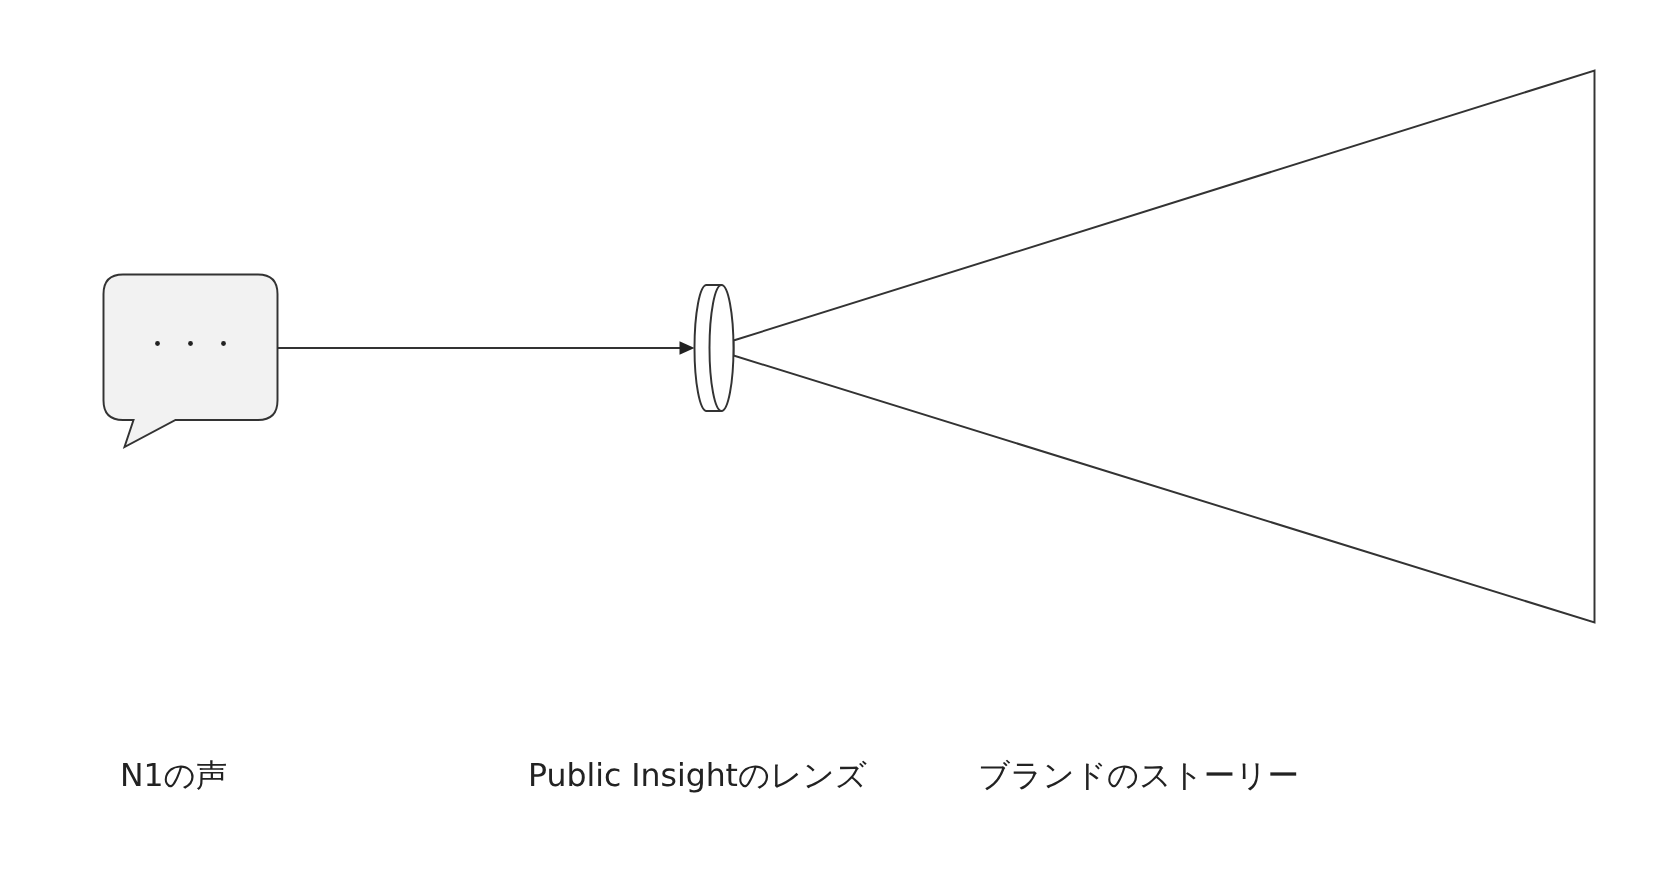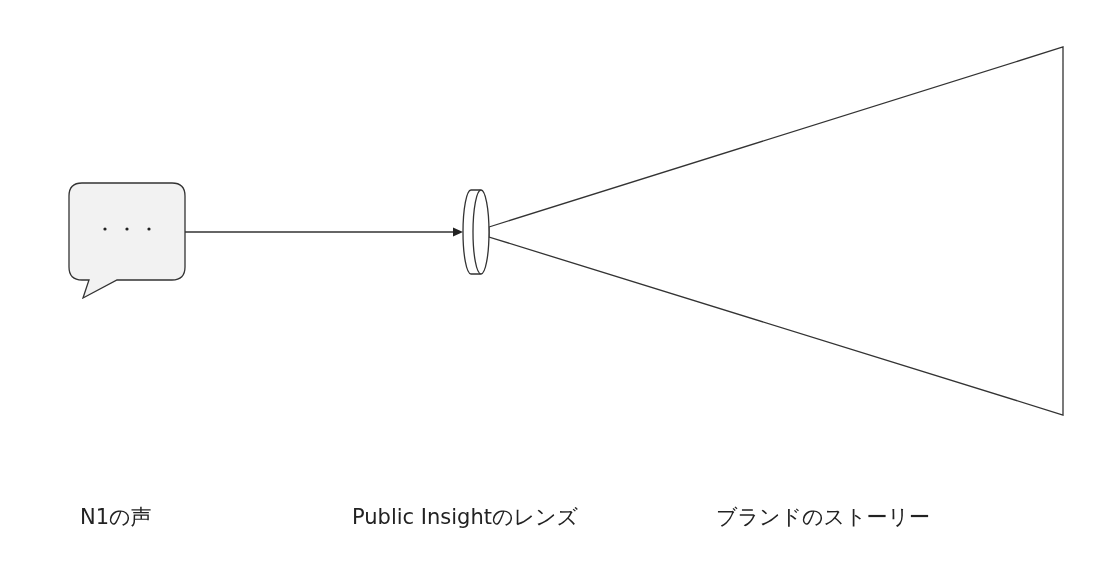--- a/index.html
+++ b/index.html
@@ -35,13 +35,13 @@
   <polygon points="489,227 1063,47 1063,415 489,237" fill="#ffffff" stroke="#333333" stroke-width="1.3"></polygon>
 
   <g>
     <path d="M471,190 H480 A8,42 0 0 1 480,274 H471 A8,42 0 0 1 471,190 Z" fill="#ffffff" stroke="#333333" stroke-width="1.3"></path>
     <ellipse cx="481" cy="232" rx="8" ry="42" fill="#ffffff" stroke="#333333" stroke-width="1.3"></ellipse>
   </g>
 </svg>
 
 <div class="label" style="left:80px;">N1の声</div>
 <div class="label" style="left:352px;">Public Insightのレンズ</div>
-<div class="label" style="left:716px;">ブランドのストーリー</div>
+<div class="label" style="left:652px;">ブランドのストーリー</div>
 
 </body></html>

